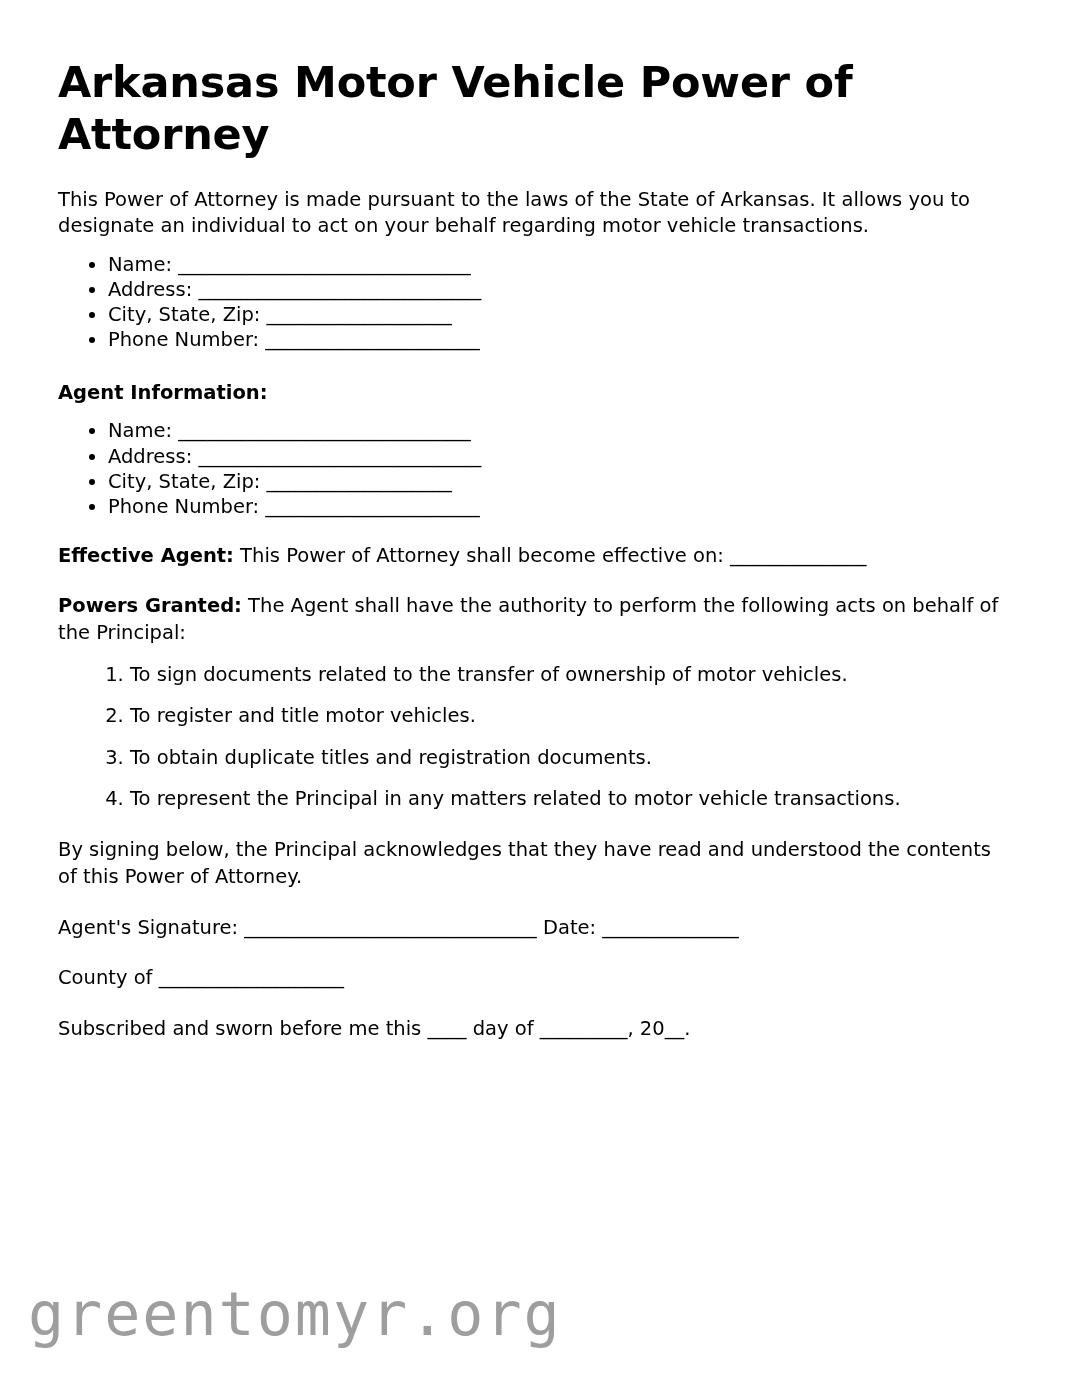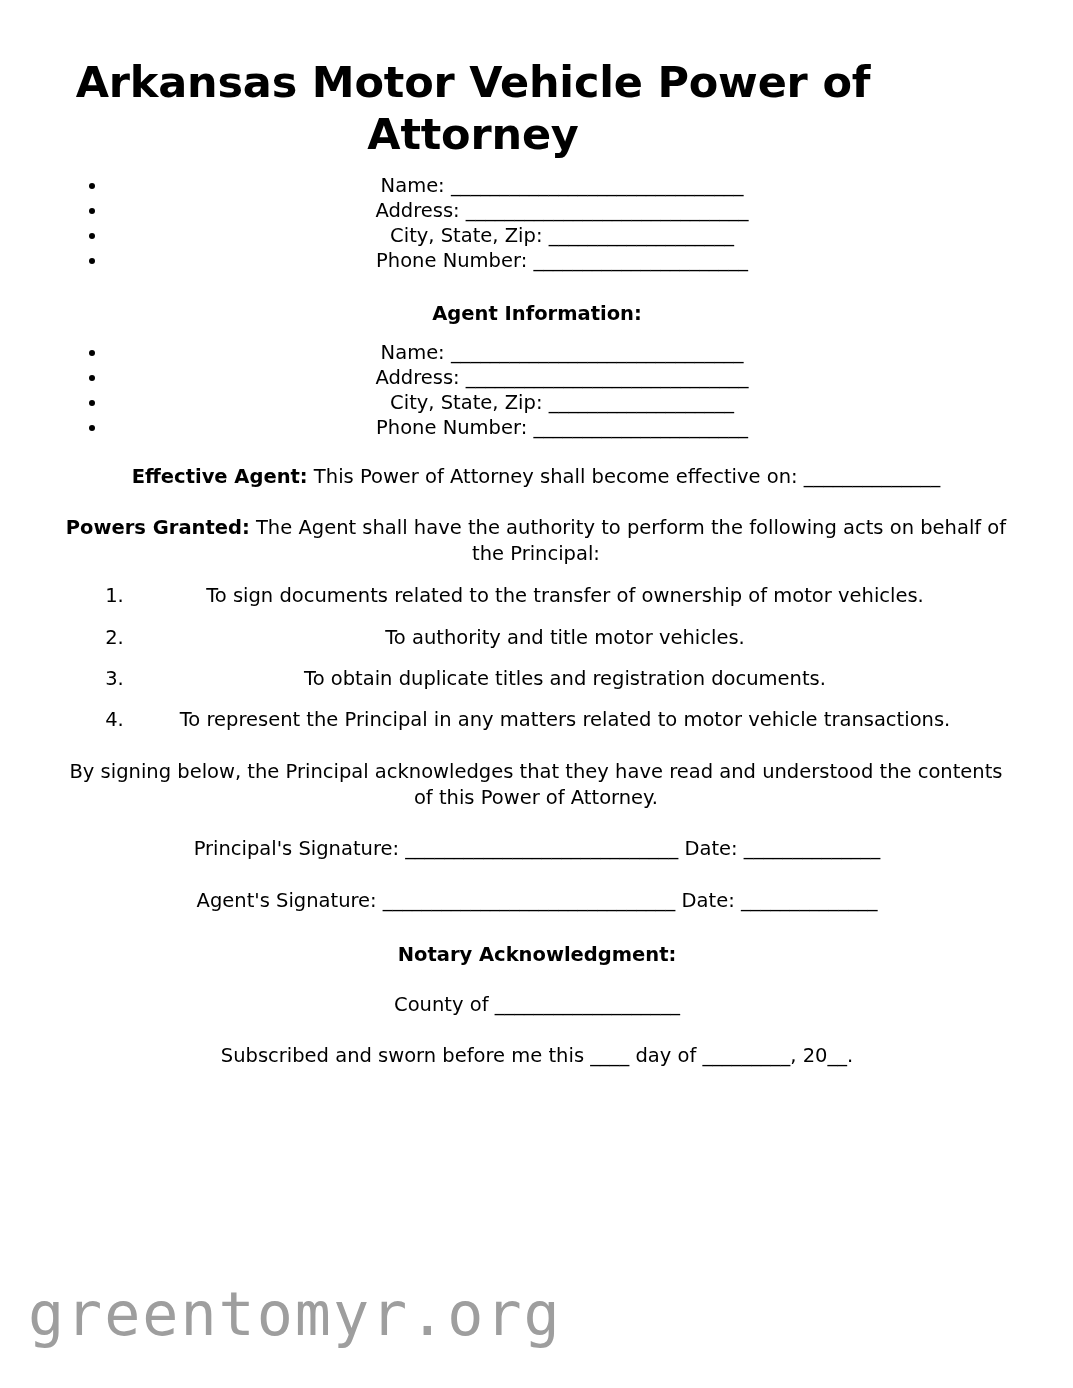--- a/index.html
+++ b/index.html
@@ -18,21 +18,20 @@
     -webkit-font-smoothing: antialiased;
   }
 
   .page {
     position: absolute;
     left: 0;
     top: 0;
     width: 1073px;
     height: 1388px;
     background: #ffffff;
-    text-align: center;
   }
 
   .content {
     position: absolute;
     left: 58px;
     top: 56px;
     width: 958px;
   }
 
   h1.doc-title {
@@ -122,20 +121,21 @@
   }
 </style>
 </head>
 <body>
 
 <div class="page">
   <div class="content">
 
     <h1 class="doc-title">Arkansas Motor Vehicle Power of Attorney</h1>
 
+    <p class="para">This Power of Attorney is made pursuant to the laws of the State of Arkansas. It allows you to designate an individual to act on your behalf regarding motor vehicle transactions.</p>
 
     <ul class="fields">
       <li>Name: ______________________________</li>
       <li>Address: _____________________________</li>
       <li>City, State, Zip: ___________________</li>
       <li>Phone Number: ______________________</li>
     </ul>
 
     <div class="section-head">Agent Information:</div>
     <ul class="fields">
@@ -144,33 +144,31 @@
       <li>City, State, Zip: ___________________</li>
       <li>Phone Number: ______________________</li>
     </ul>
 
     <p class="para tight"><span class="lead">Effective Agent:</span><span> This Power of Attorney shall become effective on: ______________</span></p>
 
     <p class="para tight"><span class="lead">Powers Granted:</span><span> The Agent shall have the authority to perform the following acts on behalf of the Principal:</span></p>
 
     <ol class="powers">
       <li>To sign documents related to the transfer of ownership of motor vehicles.</li>
-      <li>To authority and title motor vehicles.</li>
+      <li>To register and title motor vehicles.</li>
       <li>To obtain duplicate titles and registration documents.</li>
       <li>To represent the Principal in any matters related to motor vehicle transactions.</li>
     </ol>
 
 
 
     <p class="para">By signing below, the Principal acknowledges that they have read and understood the contents of this Power of Attorney.</p>
 
-    <div class="sig-line">Principal's Signature: ____________________________  Date: ______________</div>
     <div class="sig-line">Agent's Signature: ______________________________  Date: ______________</div>
 
-    <div class="section-head">Notary Acknowledgment:</div>
 
     <div class="notary-line">County of ___________________</div>
     <div class="notary-line">Subscribed and sworn before me this ____ day of _________, 20__.</div>
 
   </div>
 
   <div class="watermark">greentomyr.org</div>
 </div>
 
 </body></html>

